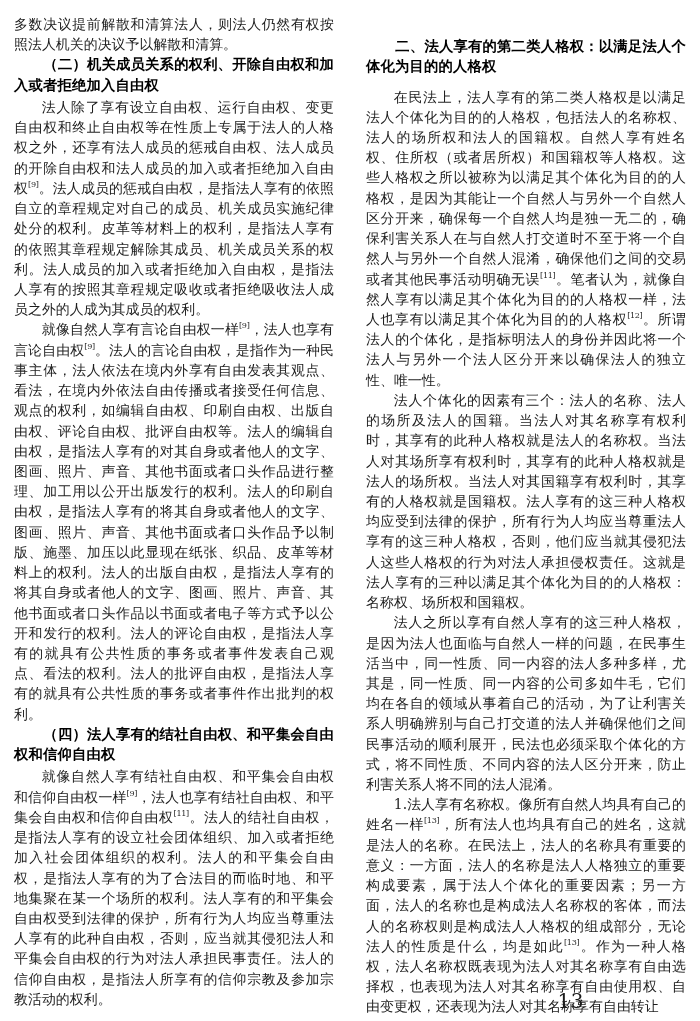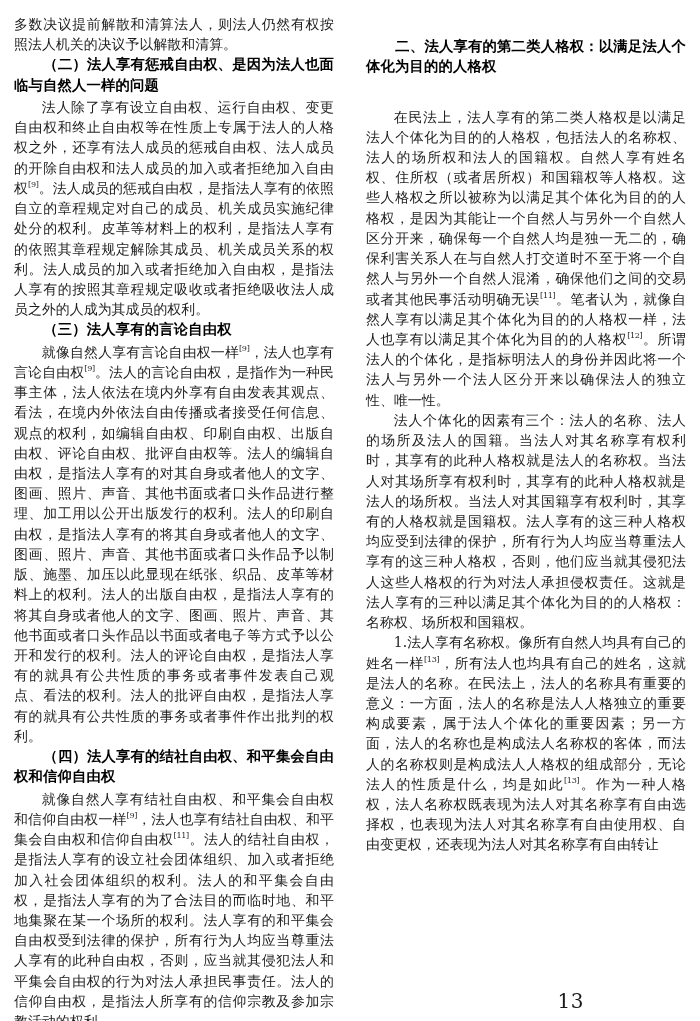--- a/index.html
+++ b/index.html
@@ -42,21 +42,21 @@
     font-size: 14.3px;
     line-height: 1.42;
     letter-spacing: 0.2px;
     text-align: justify;
     text-align-last: left;
     margin: 0 0 2px 0;
     color: #000;
   }
   .heading.section {
     margin-top: 22px;
-    margin-bottom: 30px;
+    margin-bottom: 10px;
   }
   .heading .ind {
     display: inline-block;
     width: 2.05em;
   }
   p.body {
     font-size: 13.9px;
     line-height: 1.455;
     text-align: justify;
     text-align-last: left;
@@ -87,42 +87,42 @@
 </head>
 <body>
 
 <div class="page">
   <div class="columns">
 
     <div class="column left">
 
       <p class="body cont">多数决议提前解散和清算法人，则法人仍然有权按照法人机关的决议予以解散和清算。</p>
 
-      <h3 class="heading"><span class="ind"></span><span>（二）法人享有惩戒自由权、是因为法人也面临与自然人一样的问题</span></h3>
+      <h3 class="heading"><span class="ind"></span><span>（二）机关成员关系的权利、开除自由权和加入或者拒绝加入自由权</span></h3>
 
       <p class="body"><span>法人除了享有设立自由权、运行自由权、变更自由权和终止自由权等在性质上专属于法人的人格权之外，还享有法人成员的惩戒自由权、法人成员的开除自由权和法人成员的加入或者拒绝加入自由权</span><sup class="fn">[9]</sup><span>。法人成员的惩戒自由权，是指法人享有的依照自立的章程规定对自己的成员、机关成员实施纪律处分的权利。皮革等材料上的权利，是指法人享有的依照其章程规定解除其成员、机关成员关系的权利。法人成员的加入或者拒绝加入自由权，是指法人享有的按照其章程规定吸收或者拒绝吸收法人成员之外的人成为其成员的权利。</span></p>
 
-      <h3 class="heading"><span class="ind"></span><span>（三）法人享有的言论自由权</span></h3>
 
       <p class="body"><span>就像自然人享有言论自由权一样</span><sup class="fn">[9]</sup><span>，法人也享有言论自由权</span><sup class="fn">[9]</sup><span>。法人的言论自由权，是指作为一种民事主体，法人依法在境内外享有自由发表其观点、看法，在境内外依法自由传播或者接受任何信息、观点的权利，如编辑自由权、印刷自由权、出版自由权、评论自由权、批评自由权等。法人的编辑自由权，是指法人享有的对其自身或者他人的文字、图画、照片、声音、其他书面或者口头作品进行整理、加工用以公开出版发行的权利。法人的印刷自由权，是指法人享有的将其自身或者他人的文字、图画、照片、声音、其他书面或者口头作品予以制版、施墨、加压以此显现在纸张、织品、皮革等材料上的权利。法人的出版自由权，是指法人享有的将其自身或者他人的文字、图画、照片、声音、其他书面或者口头作品以书面或者电子等方式予以公开和发行的权利。法人的评论自由权，是指法人享有的就具有公共性质的事务或者事件发表自己观点、看法的权利。法人的批评自由权，是指法人享有的就具有公共性质的事务或者事件作出批判的权利。</span></p>
 
       <h3 class="heading"><span class="ind"></span><span>（四）法人享有的结社自由权、和平集会自由权和信仰自由权</span></h3>
 
       <p class="body"><span>就像自然人享有结社自由权、和平集会自由权和信仰自由权一样</span><sup class="fn">[9]</sup><span>，法人也享有结社自由权、和平集会自由权和信仰自由权</span><sup class="fn">[11]</sup><span>。法人的结社自由权，是指法人享有的设立社会团体组织、加入或者拒绝加入社会团体组织的权利。法人的和平集会自由权，是指法人享有的为了合法目的而临时地、和平地集聚在某一个场所的权利。法人享有的和平集会自由权受到法律的保护，所有行为人均应当尊重法人享有的此种自由权，否则，应当就其侵犯法人和平集会自由权的行为对法人承担民事责任。法人的信仰自由权，是指法人所享有的信仰宗教及参加宗教活动的权利。</span></p>
 
     </div>
 
     <div class="column right">
 
       <h2 class="heading section"><span class="ind"></span><span>二、法人享有的第二类人格权：以满足法人个体化为目的的人格权</span></h2>
 
       <p class="body"><span>在民法上，法人享有的第二类人格权是以满足法人个体化为目的的人格权，包括法人的名称权、法人的场所权和法人的国籍权。自然人享有姓名权、住所权（或者居所权）和国籍权等人格权。这些人格权之所以被称为以满足其个体化为目的的人格权，是因为其能让一个自然人与另外一个自然人区分开来，确保每一个自然人均是独一无二的，确保利害关系人在与自然人打交道时不至于将一个自然人与另外一个自然人混淆，确保他们之间的交易或者其他民事活动明确无误</span><sup class="fn">[11]</sup><span>。笔者认为，就像自然人享有以满足其个体化为目的的人格权一样，法人也享有以满足其个体化为目的的人格权</span><sup class="fn">[12]</sup><span>。所谓法人的个体化，是指标明法人的身份并因此将一个法人与另外一个法人区分开来以确保法人的独立性、唯一性。</span></p>
 
       <p class="body">法人个体化的因素有三个：法人的名称、法人的场所及法人的国籍。当法人对其名称享有权利时，其享有的此种人格权就是法人的名称权。当法人对其场所享有权利时，其享有的此种人格权就是法人的场所权。当法人对其国籍享有权利时，其享有的人格权就是国籍权。法人享有的这三种人格权均应受到法律的保护，所有行为人均应当尊重法人享有的这三种人格权，否则，他们应当就其侵犯法人这些人格权的行为对法人承担侵权责任。这就是法人享有的三种以满足其个体化为目的的人格权：名称权、场所权和国籍权。</p>
 
+      <p class="body">法人之所以享有自然人享有的这三种人格权，是因为法人也面临与自然人一样的问题，在民事生活当中，同一性质、同一内容的法人多种多样，尤其是，同一性质、同一内容的公司多如牛毛，它们均在各自的领域从事着自己的活动，为了让利害关系人明确辨别与自己打交道的法人并确保他们之间民事活动的顺利展开，民法也必须采取个体化的方式，将不同性质、不同内容的法人区分开来，防止利害关系人将不同的法人混淆。</p>
 
       <p class="body"><span>1.法人享有名称权。像所有自然人均具有自己的姓名一样</span><sup class="fn">[13]</sup><span>，所有法人也均具有自己的姓名，这就是法人的名称。在民法上，法人的名称具有重要的意义：一方面，法人的名称是法人人格独立的重要构成要素，属于法人个体化的重要因素；另一方面，法人的名称也是构成法人名称权的客体，而法人的名称权则是构成法人人格权的组成部分，无论法人的性质是什么，均是如此</span><sup class="fn">[13]</sup><span>。作为一种人格权，法人名称权既表现为法人对其名称享有自由选择权，也表现为法人对其名称享有自由使用权、自由变更权，还表现为法人对其名称享有自由转让</span></p>
 
     </div>
 
   </div>
 
   <div class="pageno">13</div>
 </div>
 

